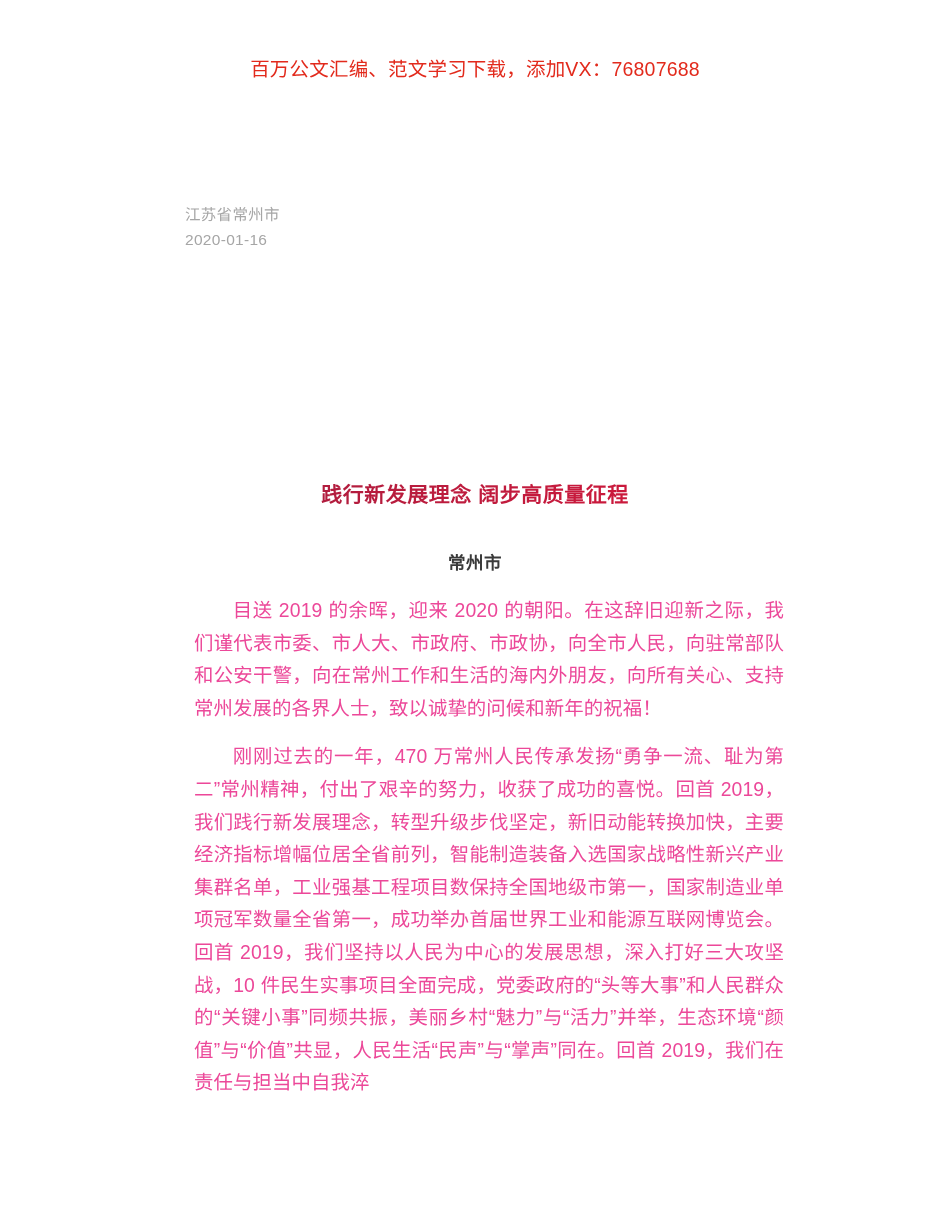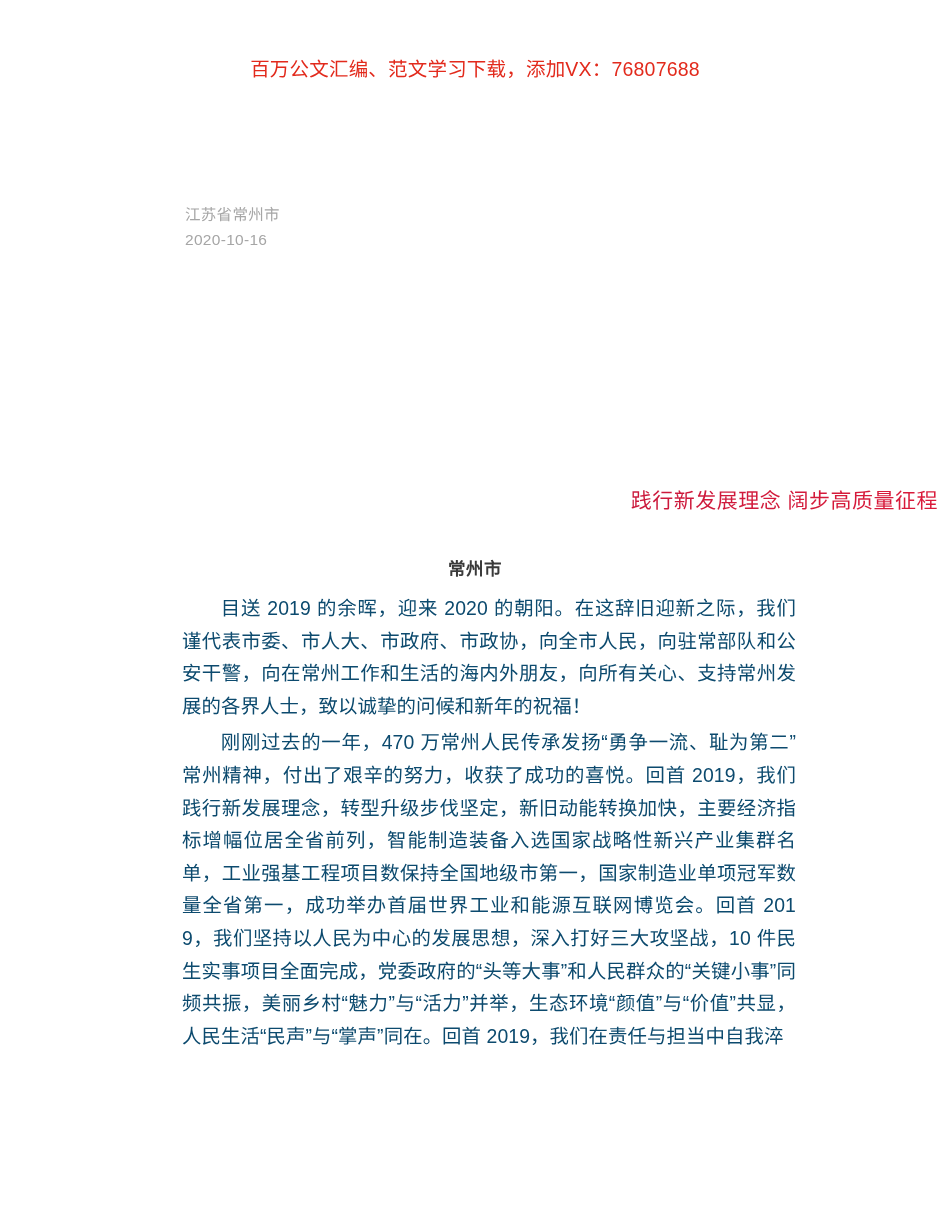--- a/index.html
+++ b/index.html
@@ -77,26 +77,26 @@
 
   
   .doc-body {
     position: absolute;
     top: 472px;
     left: 0;
     width: 950px;
   }
 
   .doc-heading {
-    text-align: right;
+    text-align: center;
     font-size: 21px;
     line-height: 34px;
-    font-weight: normal;
+    font-weight: bold;
     letter-spacing: 0.5px;
-    margin: 12px;
+    margin: 6px;
     background-image: linear-gradient(100deg, #9e1f3f 0%, #b01d3e 32%, #c8193c 62%, #da1a3a 100%);
     -webkit-background-clip: text;
     background-clip: text;
     color: #c01a3d;
     -webkit-text-fill-color: transparent;
     white-space: nowrap;
   }
 
   .doc-byline {
     text-align: center;
@@ -109,40 +109,40 @@
   }
 
   .doc-paragraphs {
     margin: 8px 0 0 0;
     padding: 0 150px 0 178px;
   }
 
   .doc-para {
     font-size: 19.4px;
     line-height: 32.6px;
-    color: #0c4a6e;
+    color: #ec4899;
     text-align: justify;
     text-justify: inter-ideograph;
     letter-spacing: 0.1px;
-    margin: 4px;
+    margin: 16px;
     text-indent: 2em;
     word-break: break-all;
   }
 </style>
 </head>
 <body>
 
 <div class="page">
 
   <div class="promo-banner">百万公文汇编、范文学习下载，添加VX：76807688</div>
 
 
   <div class="article-meta">
     <div>江苏省常州市</div>
-    <div>2020-10-16</div>
+    <div>2020-01-16</div>
   </div>
 
   <div class="doc-body">
 
     <div class="doc-heading">践行新发展理念 阔步高质量征程</div>
 
     <div class="doc-byline">常州市</div>
 
     <div class="doc-paragraphs">
       <p class="doc-para">目送 2019 的余晖，迎来 2020 的朝阳。在这辞旧迎新之际，我们谨代表市委、市人大、市政府、市政协，向全市人民，向驻常部队和公安干警，向在常州工作和生活的海内外朋友，向所有关心、支持常州发展的各界人士，致以诚挚的问候和新年的祝福！</p>

